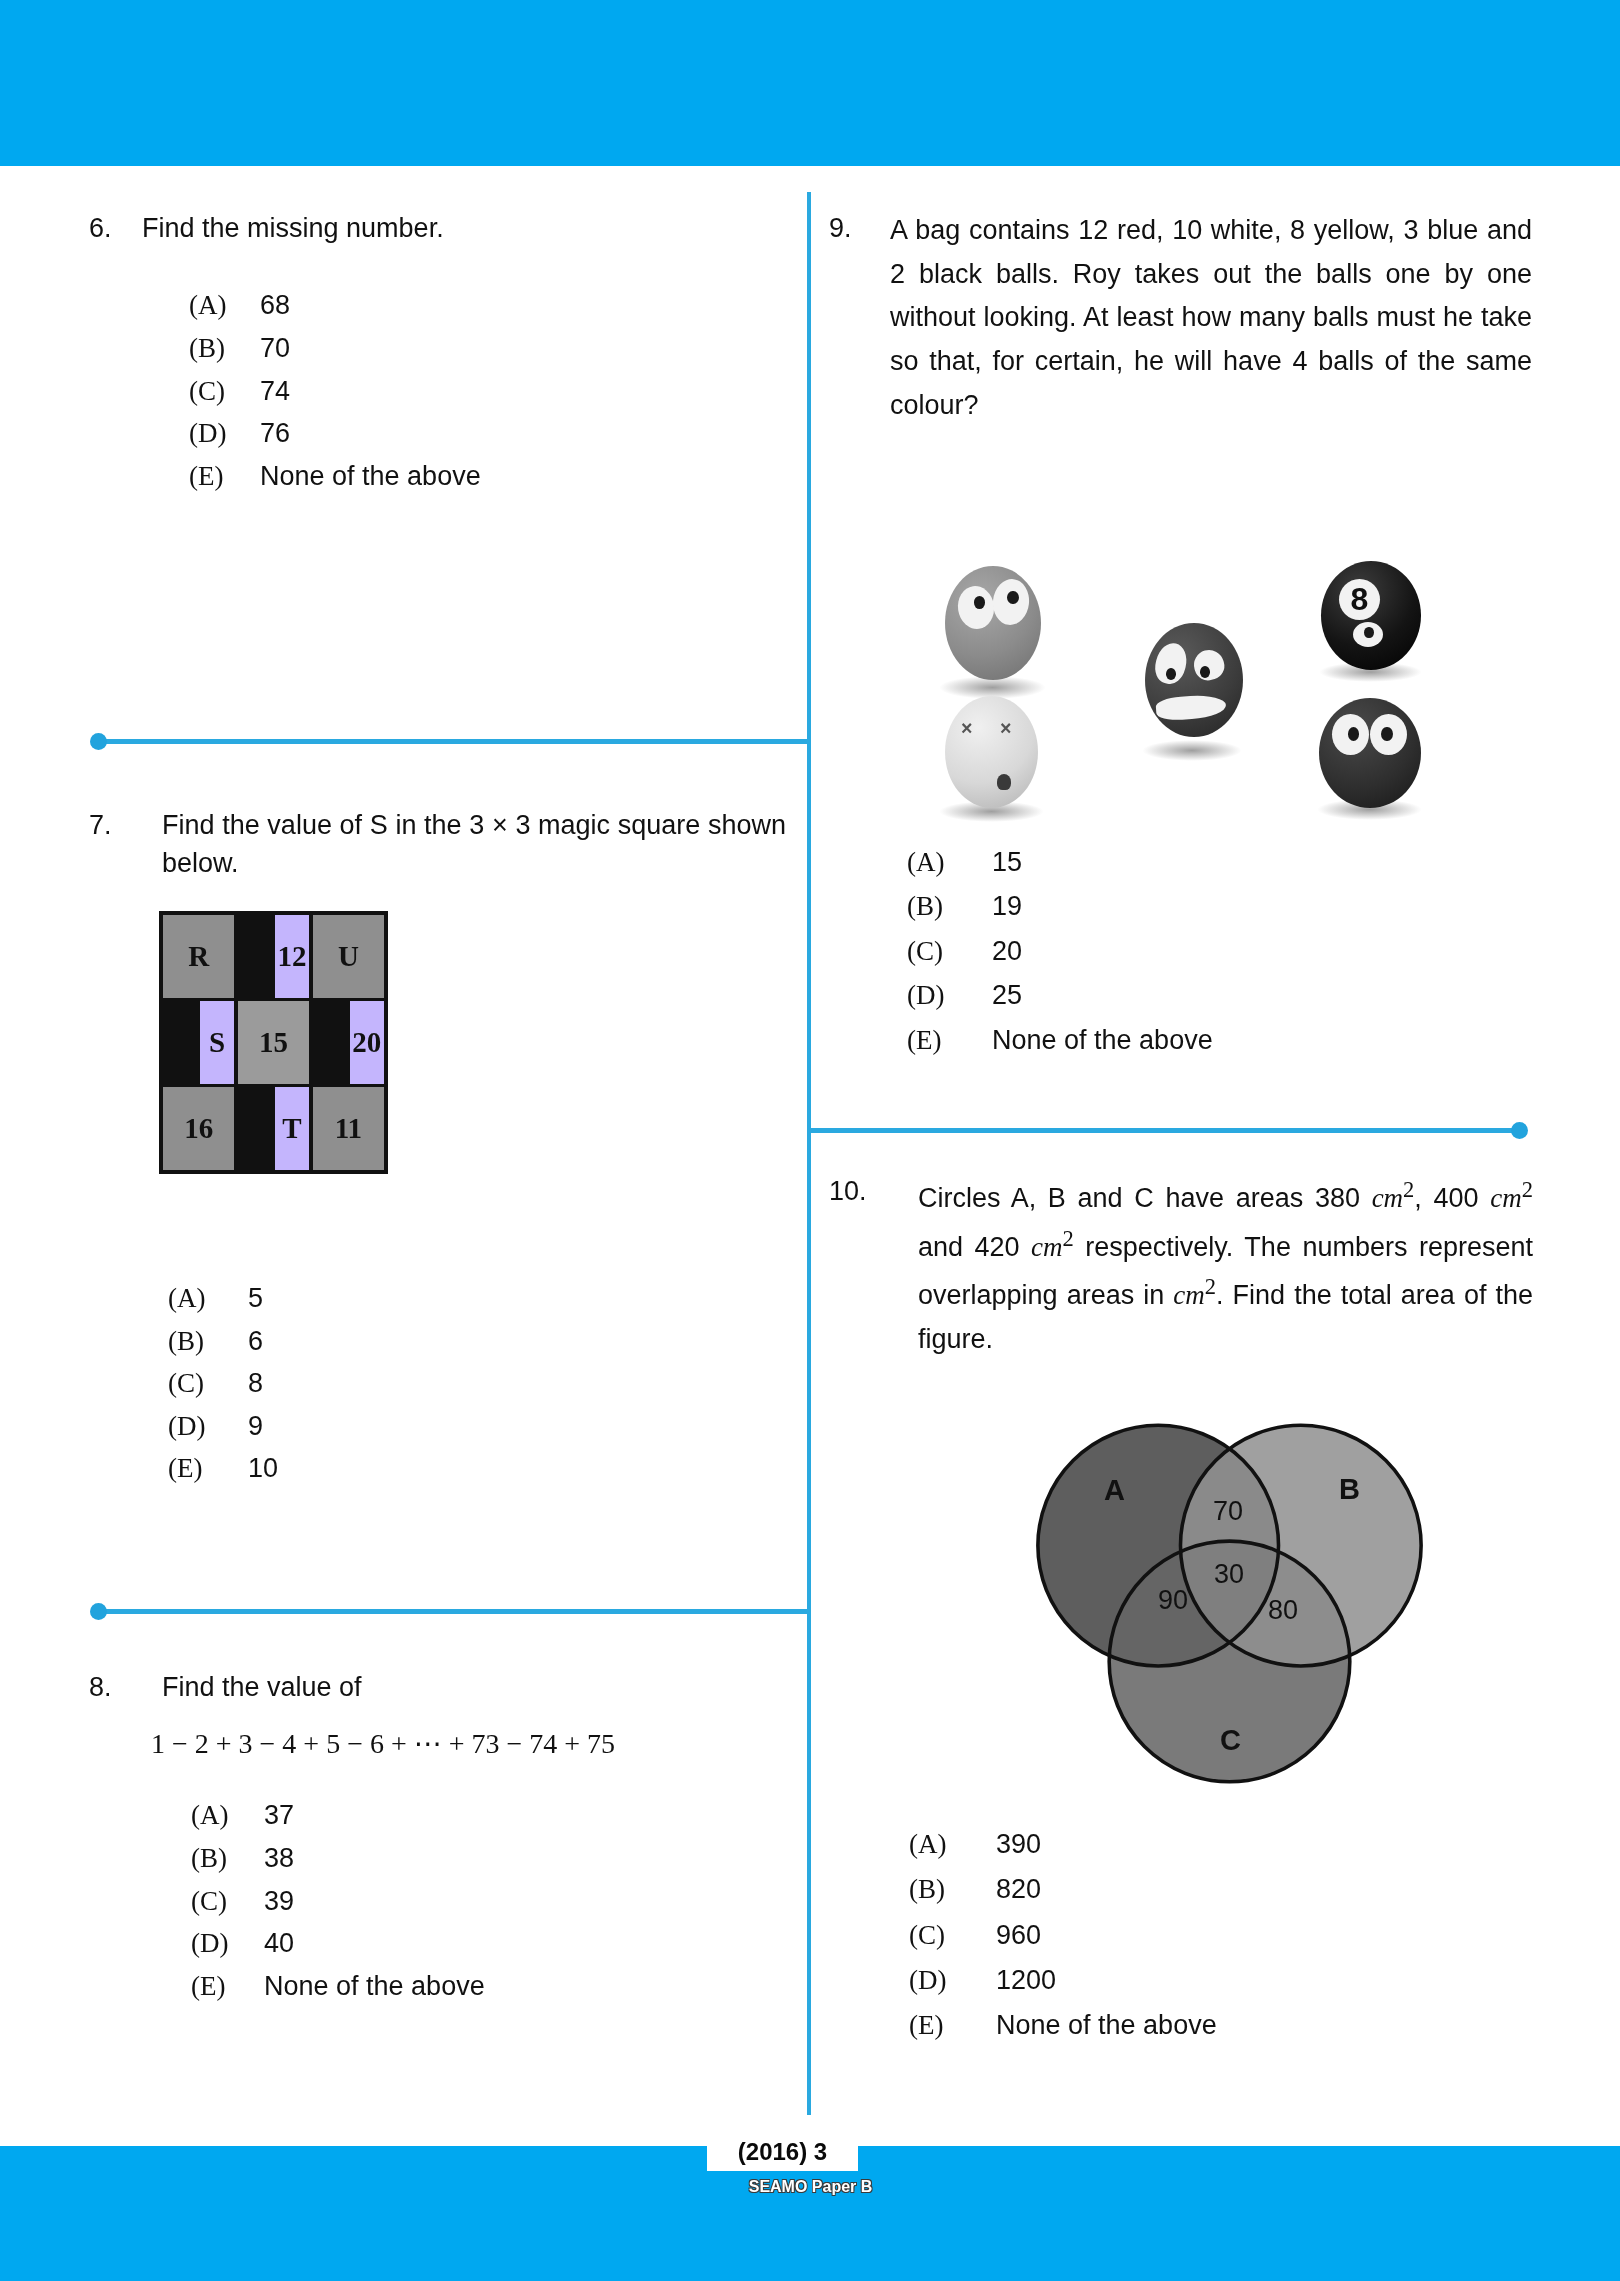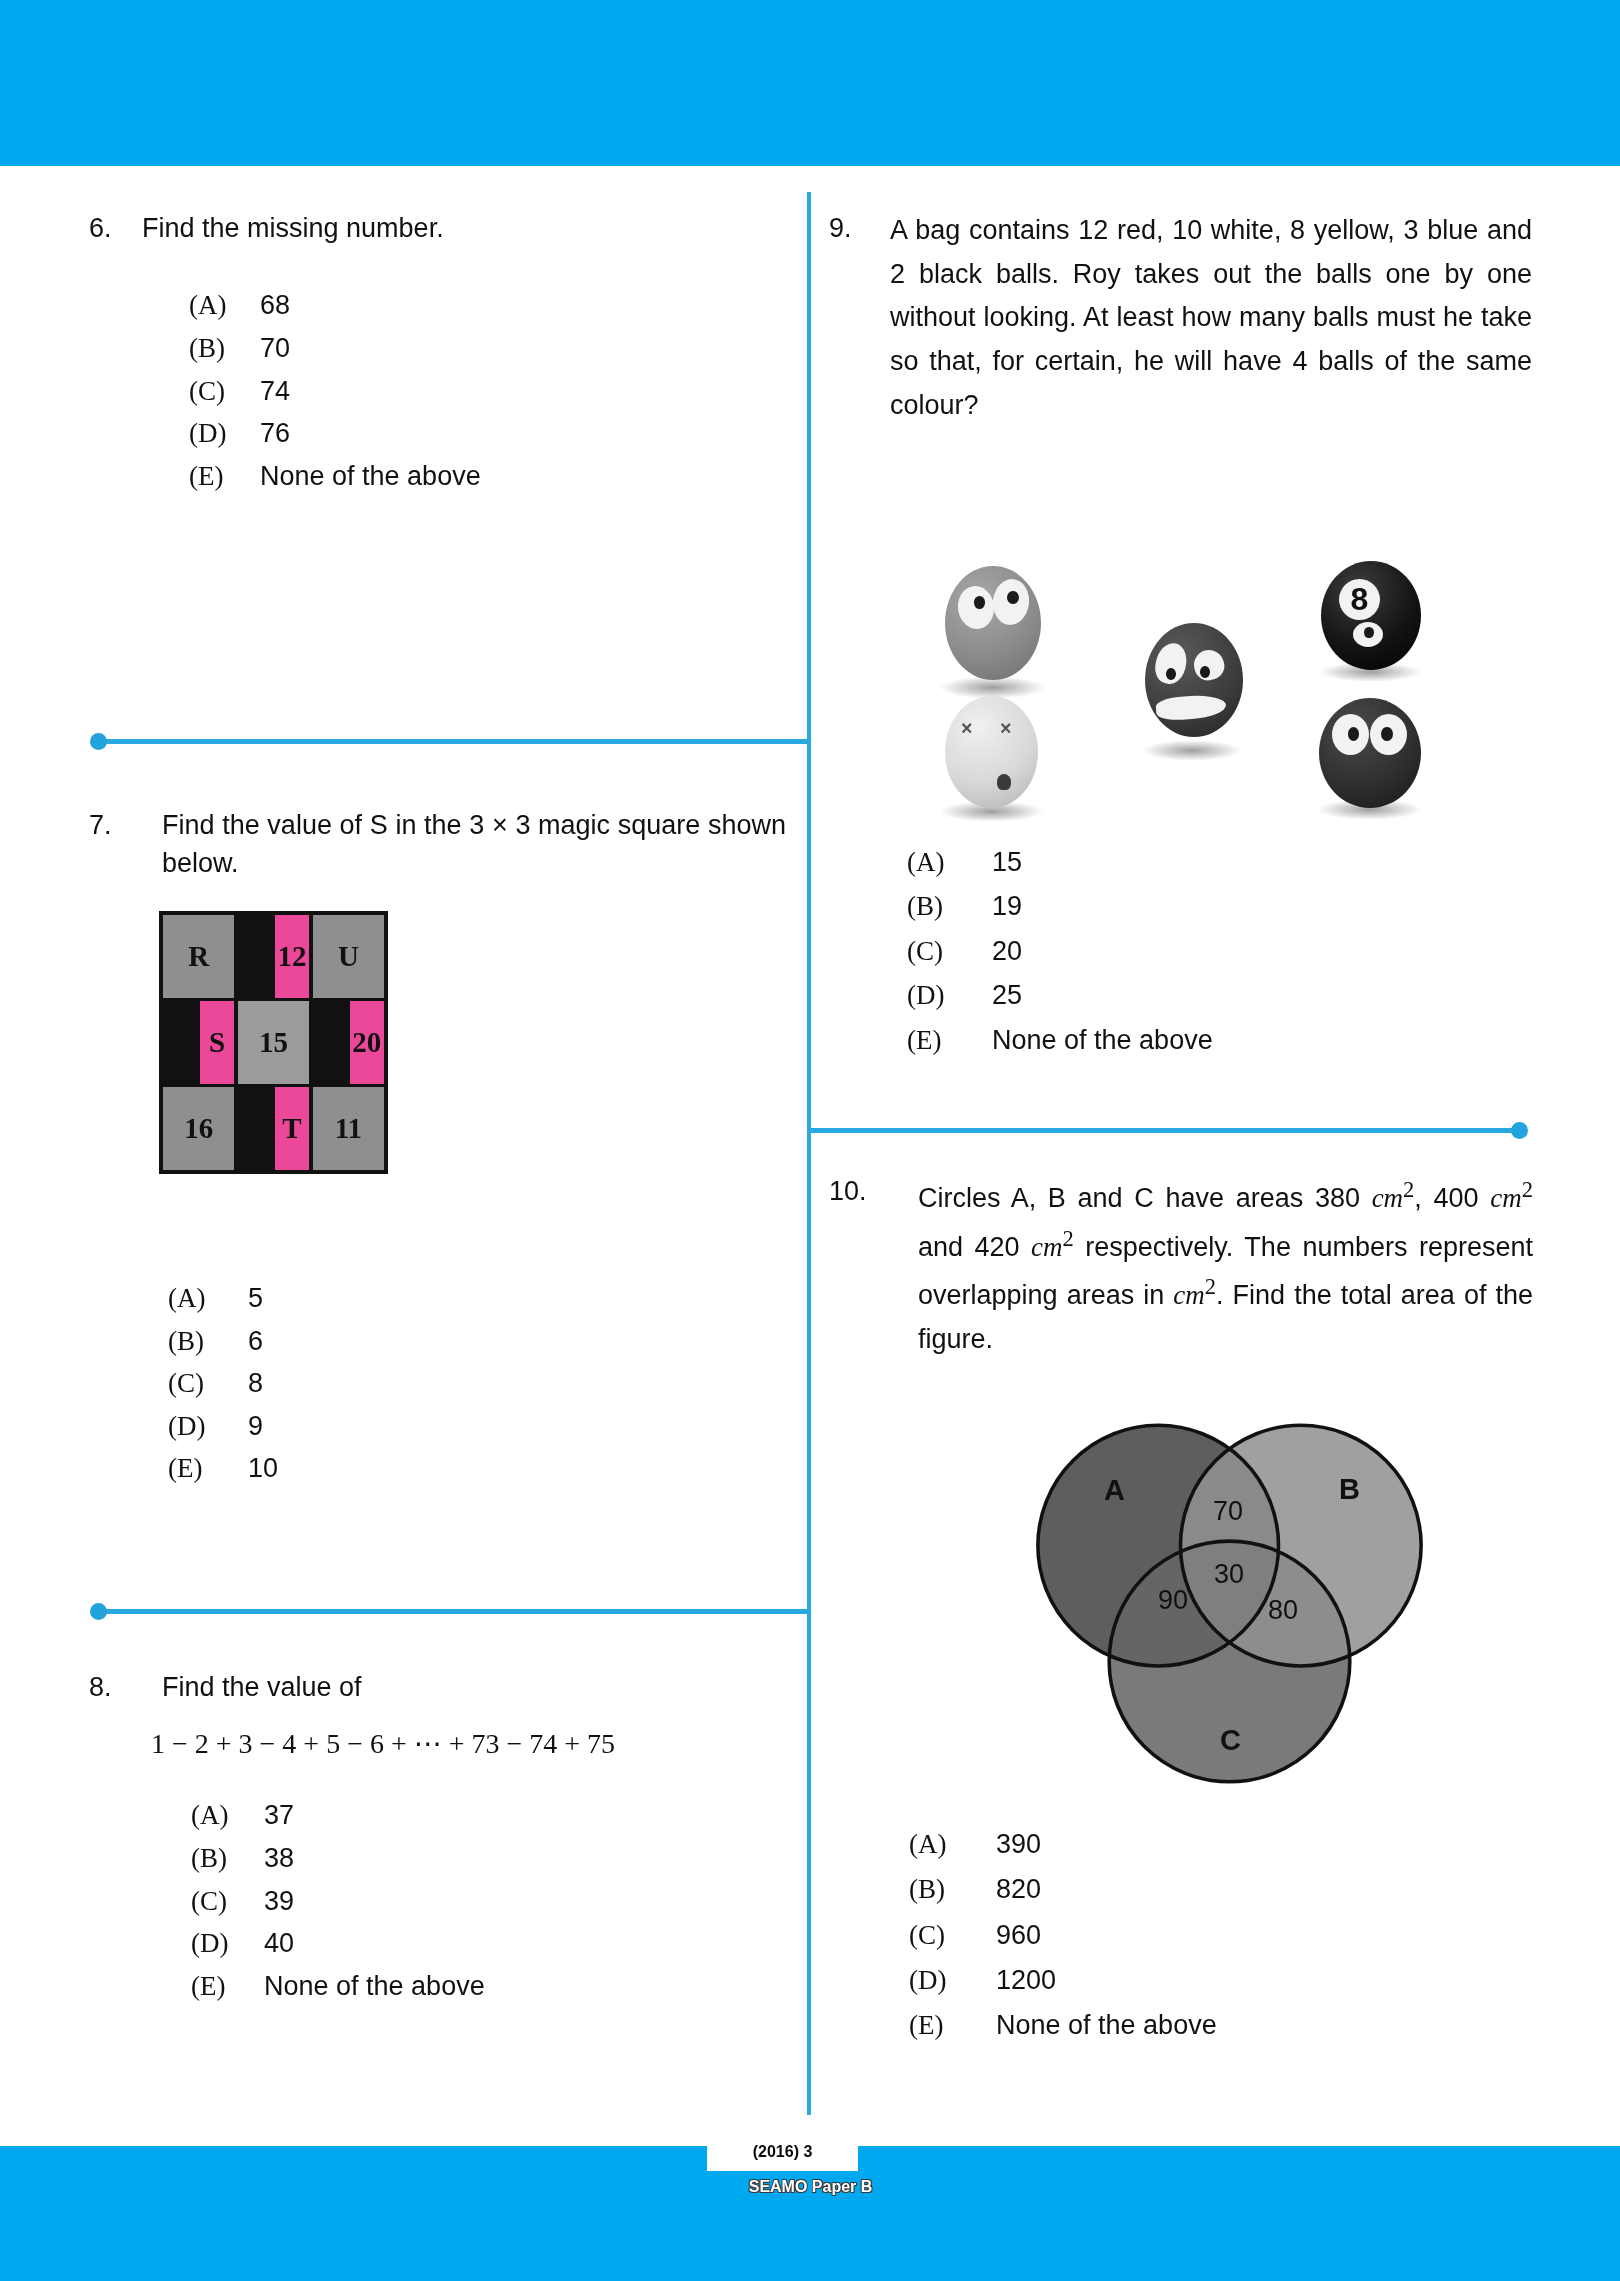--- a/index.html
+++ b/index.html
@@ -35,21 +35,21 @@
     top: 2132px;
     width: 151px;
     height: 39px;
     background: #ffffff;
     display: flex;
     align-items: center;
     justify-content: center;
     z-index: 4;
   }
   .footer-page-text {
-    font-size: 16px;
+    font-size: 24px;
     font-weight: bold;
     color: #0a0a0a;
     letter-spacing: 0px;
     white-space: nowrap;
   }
   .footer-sub {
     position: absolute;
     left: 0;
     top: 2178px;
     width: 1621px;
@@ -147,21 +147,21 @@
   .ms-cell {
     display: flex;
     align-items: center;
     justify-content: center;
     font-family: "Liberation Serif", serif;
     font-weight: bold;
     font-size: 29px;
     color: #111;
   }
   .ms-cell.light { background: #8f8f8f; }
-  .ms-cell.dark  { background: #ec4899; margin-left: 37px; }
+  .ms-cell.dark  { background: #c4b5fd; margin-left: 37px; }
   .ms-cell.lightest { background: #9b9b9b; }
 
   
   .balls { position: absolute; }
   .ball {
     position: absolute;
     border-radius: 50%;
   }
   .ball-shadow {
     position: absolute;

